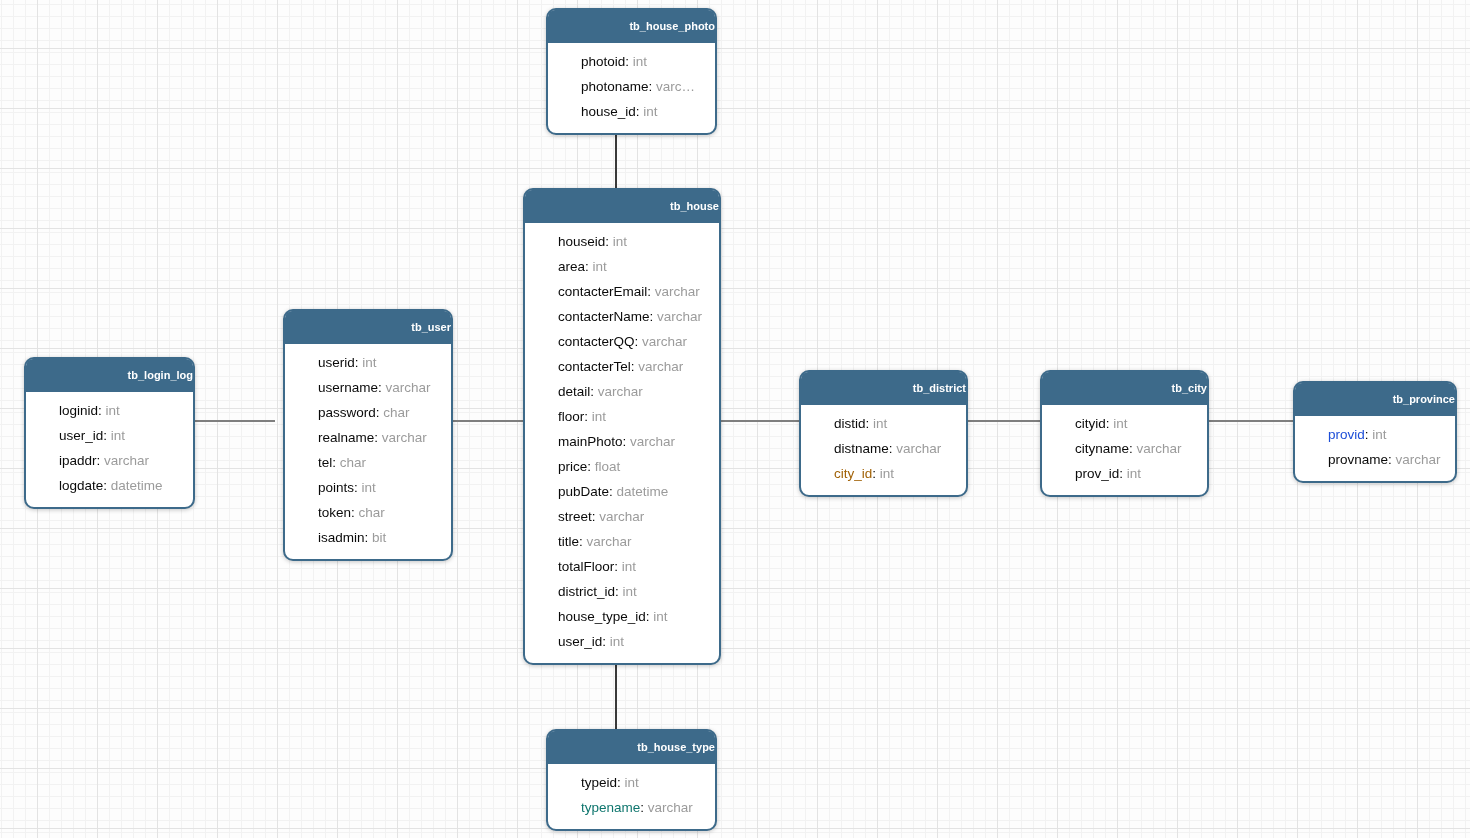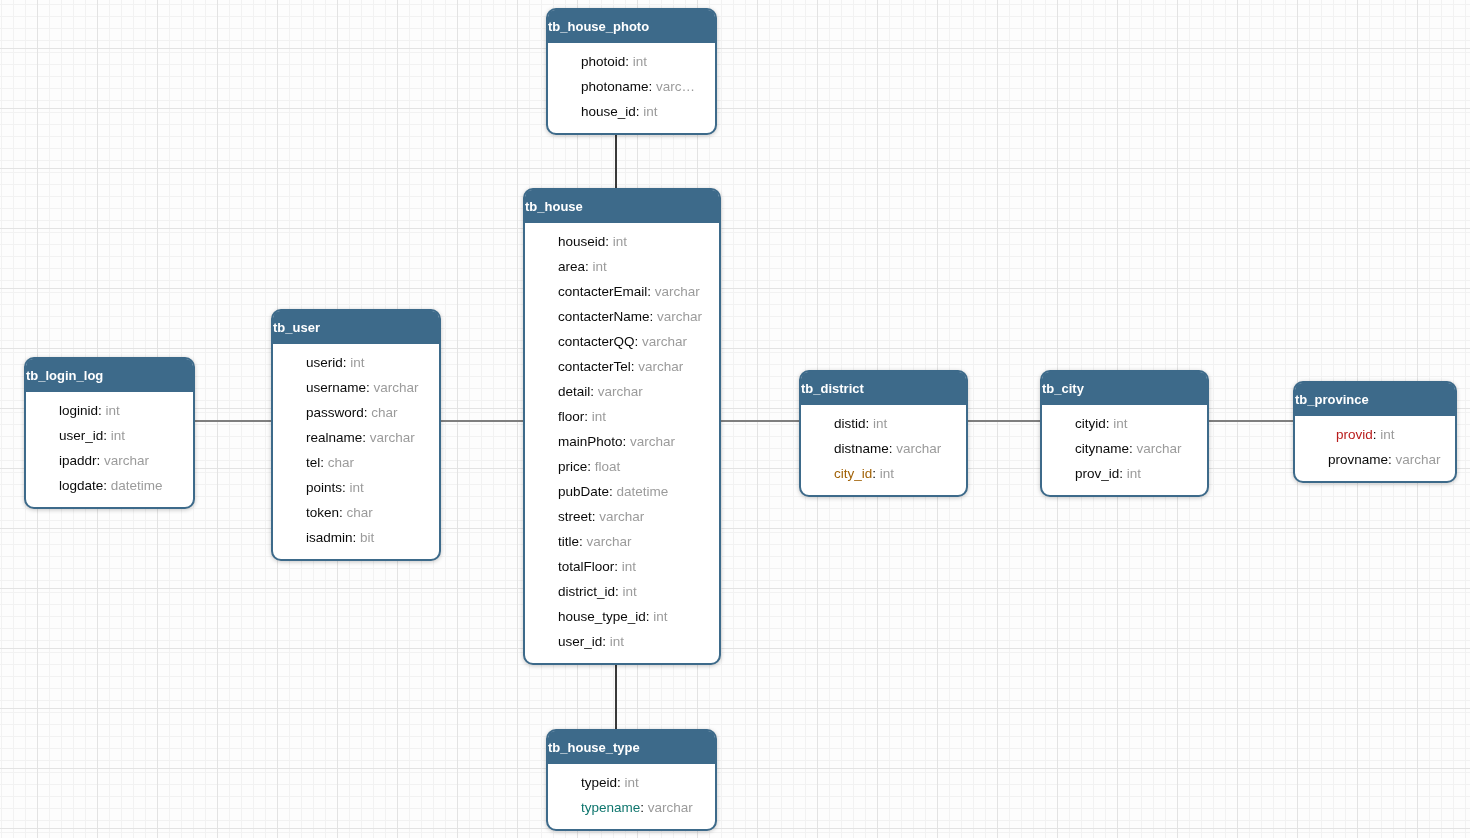--- a/index.html
+++ b/index.html
@@ -31,23 +31,23 @@
     z-index: 2;
     background: #ffffff;
     border: 2px solid #3d6a8a;
     border-radius: 10px;
     box-shadow: 0 1px 4px rgba(0,0,0,0.22);
     box-sizing: border-box;
   }
   .table-header {
     background: #3d6a8a;
     color: #ffffff;
-    font-size: 13px;
+    font-size: 11px;
     font-weight: bold;
-    text-align: left;
+    text-align: right;
     height: 33px;
     line-height: 33px;
     border-top-left-radius: 7px;
     border-top-right-radius: 7px;
     white-space: nowrap;
     overflow: hidden;
   }
   .table-body {
     padding: 6px 8px 9px 0;
   }
@@ -96,21 +96,21 @@
         <div class="field-row"><span class="field-name" style="color: rgb(10, 10, 10);">price</span><span class="field-name" style="color: rgb(10, 10, 10);">: </span><span class="field-type" style="color: rgb(155, 155, 155);">float</span></div>
         <div class="field-row"><span class="field-name" style="color: rgb(10, 10, 10);">pubDate</span><span class="field-name" style="color: rgb(10, 10, 10);">: </span><span class="field-type" style="color: rgb(155, 155, 155);">datetime</span></div>
         <div class="field-row"><span class="field-name" style="color: rgb(10, 10, 10);">street</span><span class="field-name" style="color: rgb(10, 10, 10);">: </span><span class="field-type" style="color: rgb(155, 155, 155);">varchar</span></div>
         <div class="field-row"><span class="field-name" style="color: rgb(10, 10, 10);">title</span><span class="field-name" style="color: rgb(10, 10, 10);">: </span><span class="field-type" style="color: rgb(155, 155, 155);">varchar</span></div>
         <div class="field-row"><span class="field-name" style="color: rgb(10, 10, 10);">totalFloor</span><span class="field-name" style="color: rgb(10, 10, 10);">: </span><span class="field-type" style="color: rgb(155, 155, 155);">int</span></div>
         <div class="field-row"><span class="field-name" style="color: rgb(10, 10, 10);">district_id</span><span class="field-name" style="color: rgb(10, 10, 10);">: </span><span class="field-type" style="color: rgb(155, 155, 155);">int</span></div>
         <div class="field-row"><span class="field-name" style="color: rgb(10, 10, 10);">house_type_id</span><span class="field-name" style="color: rgb(10, 10, 10);">: </span><span class="field-type" style="color: rgb(155, 155, 155);">int</span></div>
         <div class="field-row"><span class="field-name" style="color: rgb(10, 10, 10);">user_id</span><span class="field-name" style="color: rgb(10, 10, 10);">: </span><span class="field-type" style="color: rgb(155, 155, 155);">int</span></div>
       </div>
     </div>
-    <div class="table-node" style="left: 271px; top: 309px; width: 170px; border-color: rgb(61, 106, 138); background: rgb(255, 255, 255);">
+    <div class="table-node" style="left: 283px; top: 309px; width: 170px; border-color: rgb(61, 106, 138); background: rgb(255, 255, 255);">
       <div class="table-header" style="background: rgb(61, 106, 138); color: rgb(255, 255, 255);"><span>tb_user</span></div>
       <div class="table-body">
         <div class="field-row"><span class="field-name" style="color: rgb(10, 10, 10);">userid</span><span class="field-name" style="color: rgb(10, 10, 10);">: </span><span class="field-type" style="color: rgb(155, 155, 155);">int</span></div>
         <div class="field-row"><span class="field-name" style="color: rgb(10, 10, 10);">username</span><span class="field-name" style="color: rgb(10, 10, 10);">: </span><span class="field-type" style="color: rgb(155, 155, 155);">varchar</span></div>
         <div class="field-row"><span class="field-name" style="color: rgb(10, 10, 10);">password</span><span class="field-name" style="color: rgb(10, 10, 10);">: </span><span class="field-type" style="color: rgb(155, 155, 155);">char</span></div>
         <div class="field-row"><span class="field-name" style="color: rgb(10, 10, 10);">realname</span><span class="field-name" style="color: rgb(10, 10, 10);">: </span><span class="field-type" style="color: rgb(155, 155, 155);">varchar</span></div>
         <div class="field-row"><span class="field-name" style="color: rgb(10, 10, 10);">tel</span><span class="field-name" style="color: rgb(10, 10, 10);">: </span><span class="field-type" style="color: rgb(155, 155, 155);">char</span></div>
         <div class="field-row"><span class="field-name" style="color: rgb(10, 10, 10);">points</span><span class="field-name" style="color: rgb(10, 10, 10);">: </span><span class="field-type" style="color: rgb(155, 155, 155);">int</span></div>
         <div class="field-row"><span class="field-name" style="color: rgb(10, 10, 10);">token</span><span class="field-name" style="color: rgb(10, 10, 10);">: </span><span class="field-type" style="color: rgb(155, 155, 155);">char</span></div>
         <div class="field-row"><span class="field-name" style="color: rgb(10, 10, 10);">isadmin</span><span class="field-name" style="color: rgb(10, 10, 10);">: </span><span class="field-type" style="color: rgb(155, 155, 155);">bit</span></div>
@@ -137,21 +137,21 @@
       <div class="table-header" style="background: rgb(61, 106, 138); color: rgb(255, 255, 255);"><span>tb_city</span></div>
       <div class="table-body">
         <div class="field-row"><span class="field-name" style="color: rgb(10, 10, 10);">cityid</span><span class="field-name" style="color: rgb(10, 10, 10);">: </span><span class="field-type" style="color: rgb(155, 155, 155);">int</span></div>
         <div class="field-row"><span class="field-name" style="color: rgb(10, 10, 10);">cityname</span><span class="field-name" style="color: rgb(10, 10, 10);">: </span><span class="field-type" style="color: rgb(155, 155, 155);">varchar</span></div>
         <div class="field-row"><span class="field-name" style="color: rgb(10, 10, 10);">prov_id</span><span class="field-name" style="color: rgb(10, 10, 10);">: </span><span class="field-type" style="color: rgb(155, 155, 155);">int</span></div>
       </div>
     </div>
     <div class="table-node" style="left: 1293px; top: 381px; width: 164px; border-color: rgb(61, 106, 138); background: rgb(255, 255, 255);">
       <div class="table-header" style="background: rgb(61, 106, 138); color: rgb(255, 255, 255);"><span>tb_province</span></div>
       <div class="table-body">
-        <div class="field-row"><span class="field-name" style="color: #b91c1c; margin-left: 8px;">provid</span><span class="field-name" style="color: rgb(10, 10, 10);">: </span><span class="field-type" style="color: rgb(155, 155, 155);">int</span></div>
+        <div class="field-row"><span class="field-name" style="color: #1d4ed8;">provid</span><span class="field-name" style="color: rgb(10, 10, 10);">: </span><span class="field-type" style="color: rgb(155, 155, 155);">int</span></div>
         <div class="field-row"><span class="field-name" style="color: rgb(10, 10, 10);">provname</span><span class="field-name" style="color: rgb(10, 10, 10);">: </span><span class="field-type" style="color: rgb(155, 155, 155);">varchar</span></div>
       </div>
     </div>
     <div class="table-node" style="left: 546px; top: 729px; width: 171px; border-color: rgb(61, 106, 138); background: rgb(255, 255, 255);">
       <div class="table-header" style="background: rgb(61, 106, 138); color: rgb(255, 255, 255);"><span>tb_house_type</span></div>
       <div class="table-body">
         <div class="field-row"><span class="field-name" style="color: rgb(10, 10, 10);">typeid</span><span class="field-name" style="color: rgb(10, 10, 10);">: </span><span class="field-type" style="color: rgb(155, 155, 155);">int</span></div>
         <div class="field-row"><span class="field-name" style="color: #0f766e;">typename</span><span class="field-name" style="color: rgb(10, 10, 10);">: </span><span class="field-type" style="color: rgb(155, 155, 155);">varchar</span></div>
       </div>
     </div>

